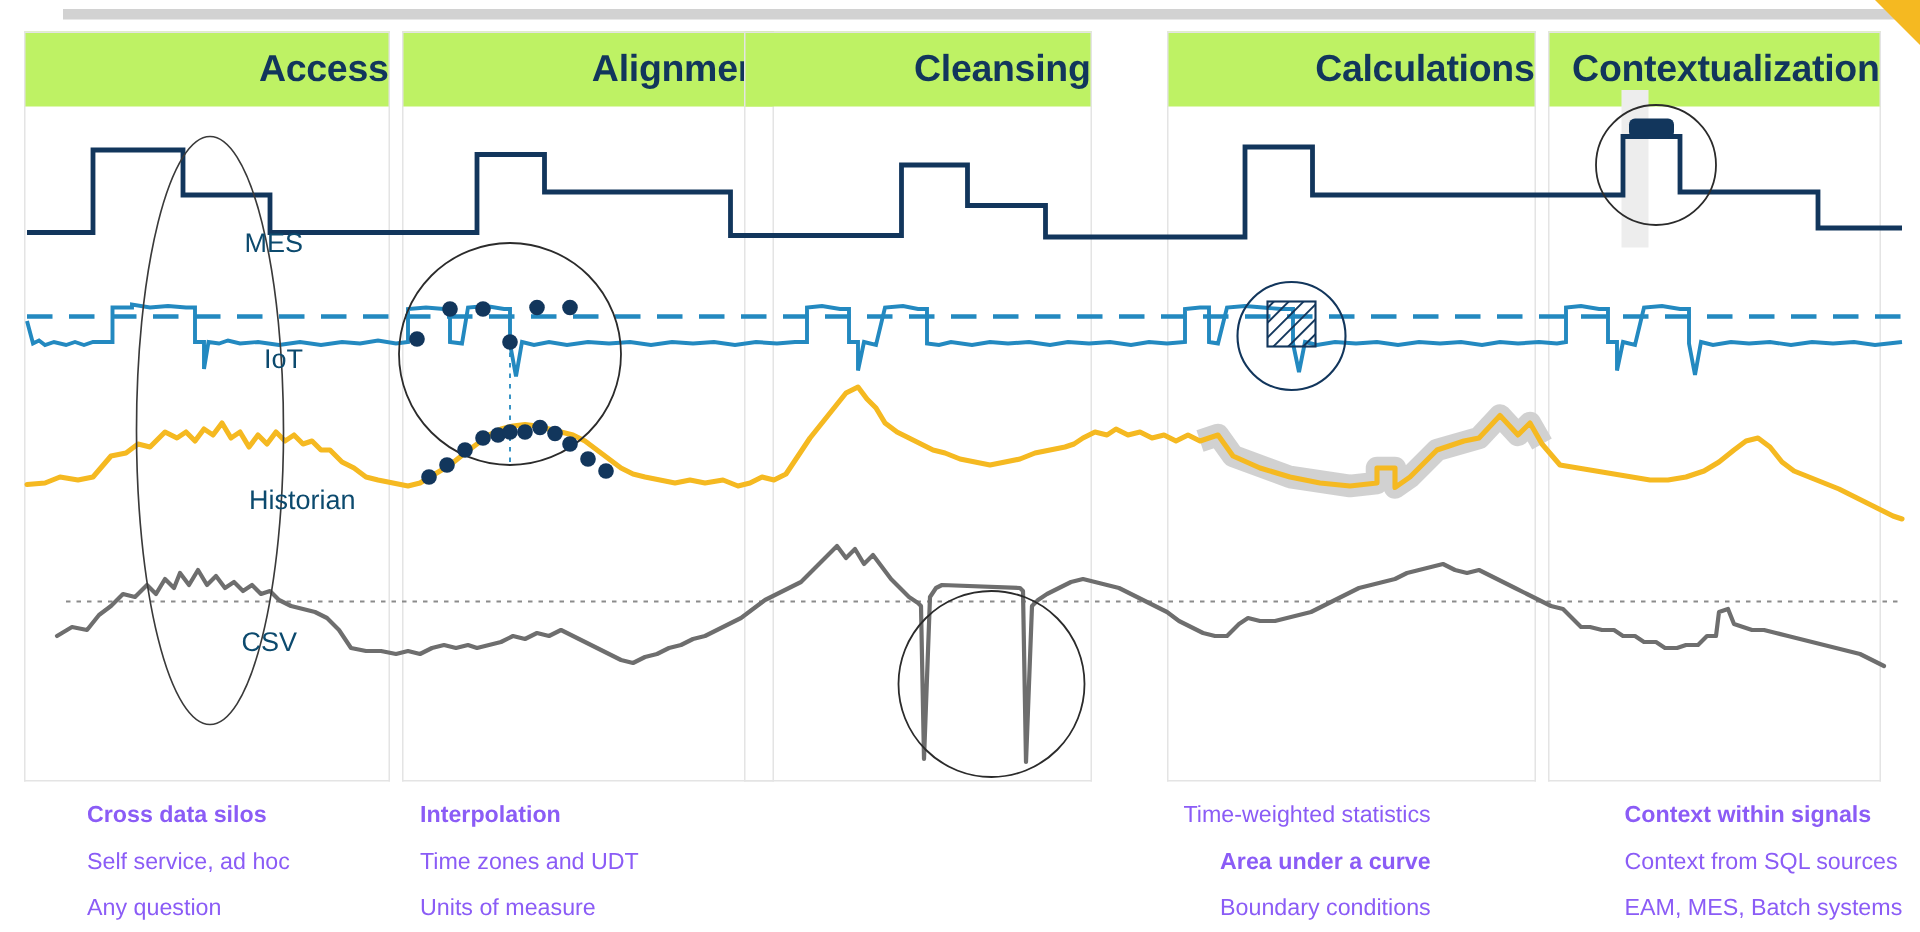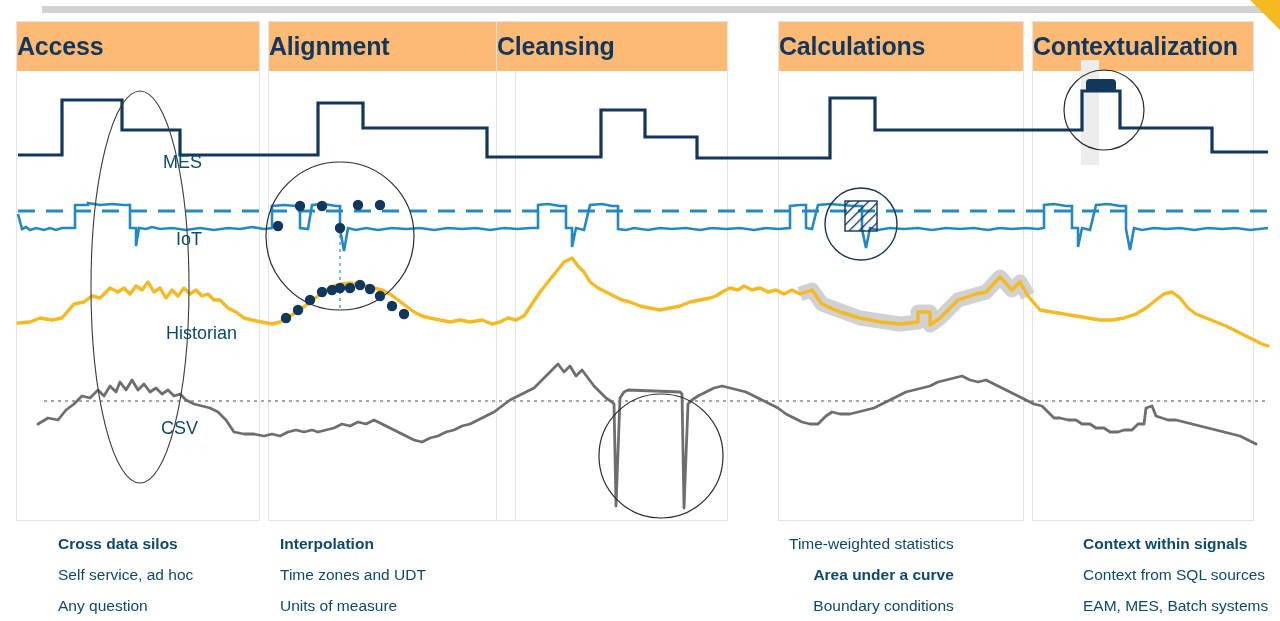--- a/index.html
+++ b/index.html
@@ -23,43 +23,43 @@
     border-top:30px solid #f5b921;
     border-left:30px solid transparent;
   }
 
   
   .col{
     position:absolute;top:21px;height:500px;
   }
   .col-head{
     height:50px;
-    background:#fdba74;
+    background:#bef264;
     border:1px solid #e4e4e4;
     border-bottom:none;
     box-sizing:border-box;
-    display:flex;align-items:center;justify-content:flex-start;
+    display:flex;align-items:center;justify-content:flex-end;
   }
   .col-head .t{
     font-size:25px;font-weight:bold;color:#12365c;
     letter-spacing:-0.2px;white-space:nowrap;
   }
   .col-body{
     height:450px;
     border-left:1px solid #e4e4e4;
     border-right:1px solid #e4e4e4;
     border-bottom:1px solid #e4e4e4;
     box-sizing:border-box;
     background:transparent;
   }
 
   
   .caption{
     position:absolute;top:528px;
-    font-size:15.5px;line-height:31px;color:#0c4a6e;
+    font-size:15.5px;line-height:31px;color:#8b5cf6;
   }
   .caption .ln{white-space:nowrap;}
   .caption .ln.b{font-weight:bold;}
 
   
   #signals{position:absolute;left:0;top:0;width:1280px;height:621px;pointer-events:none;}
 
   
   .sig-label{
     position:absolute;font-size:18px;color:#0c4a6e;white-space:nowrap;

